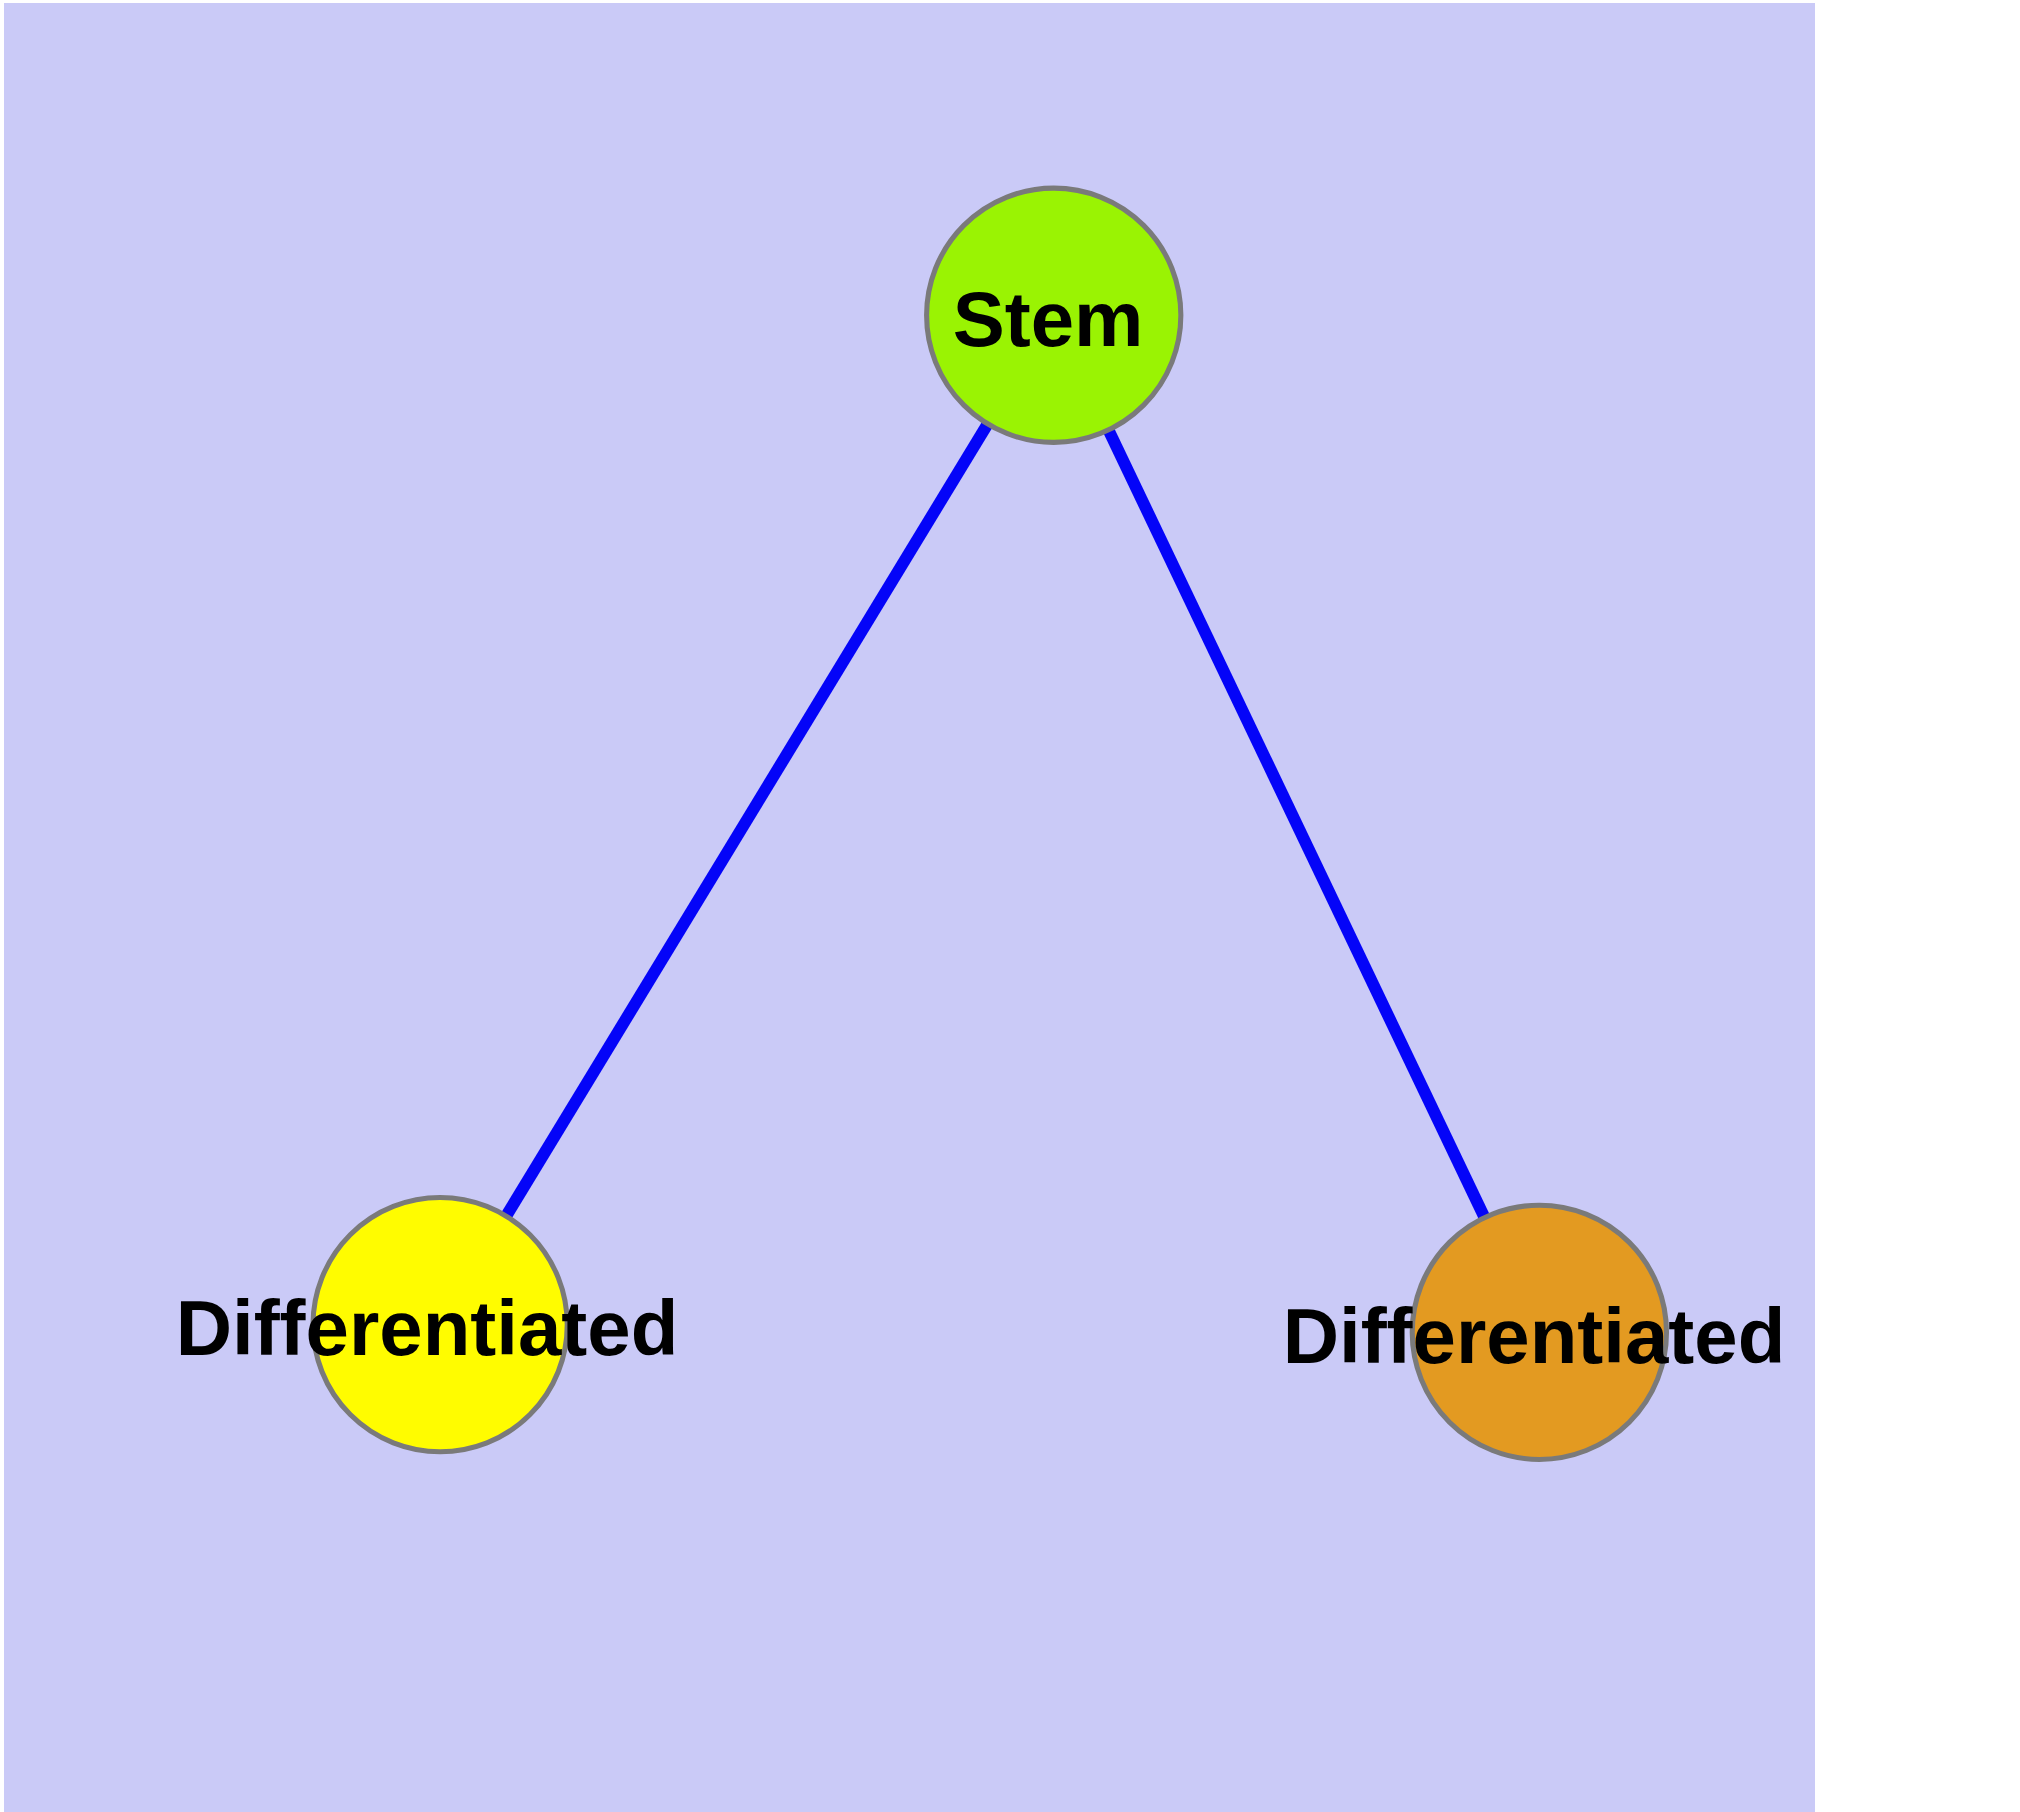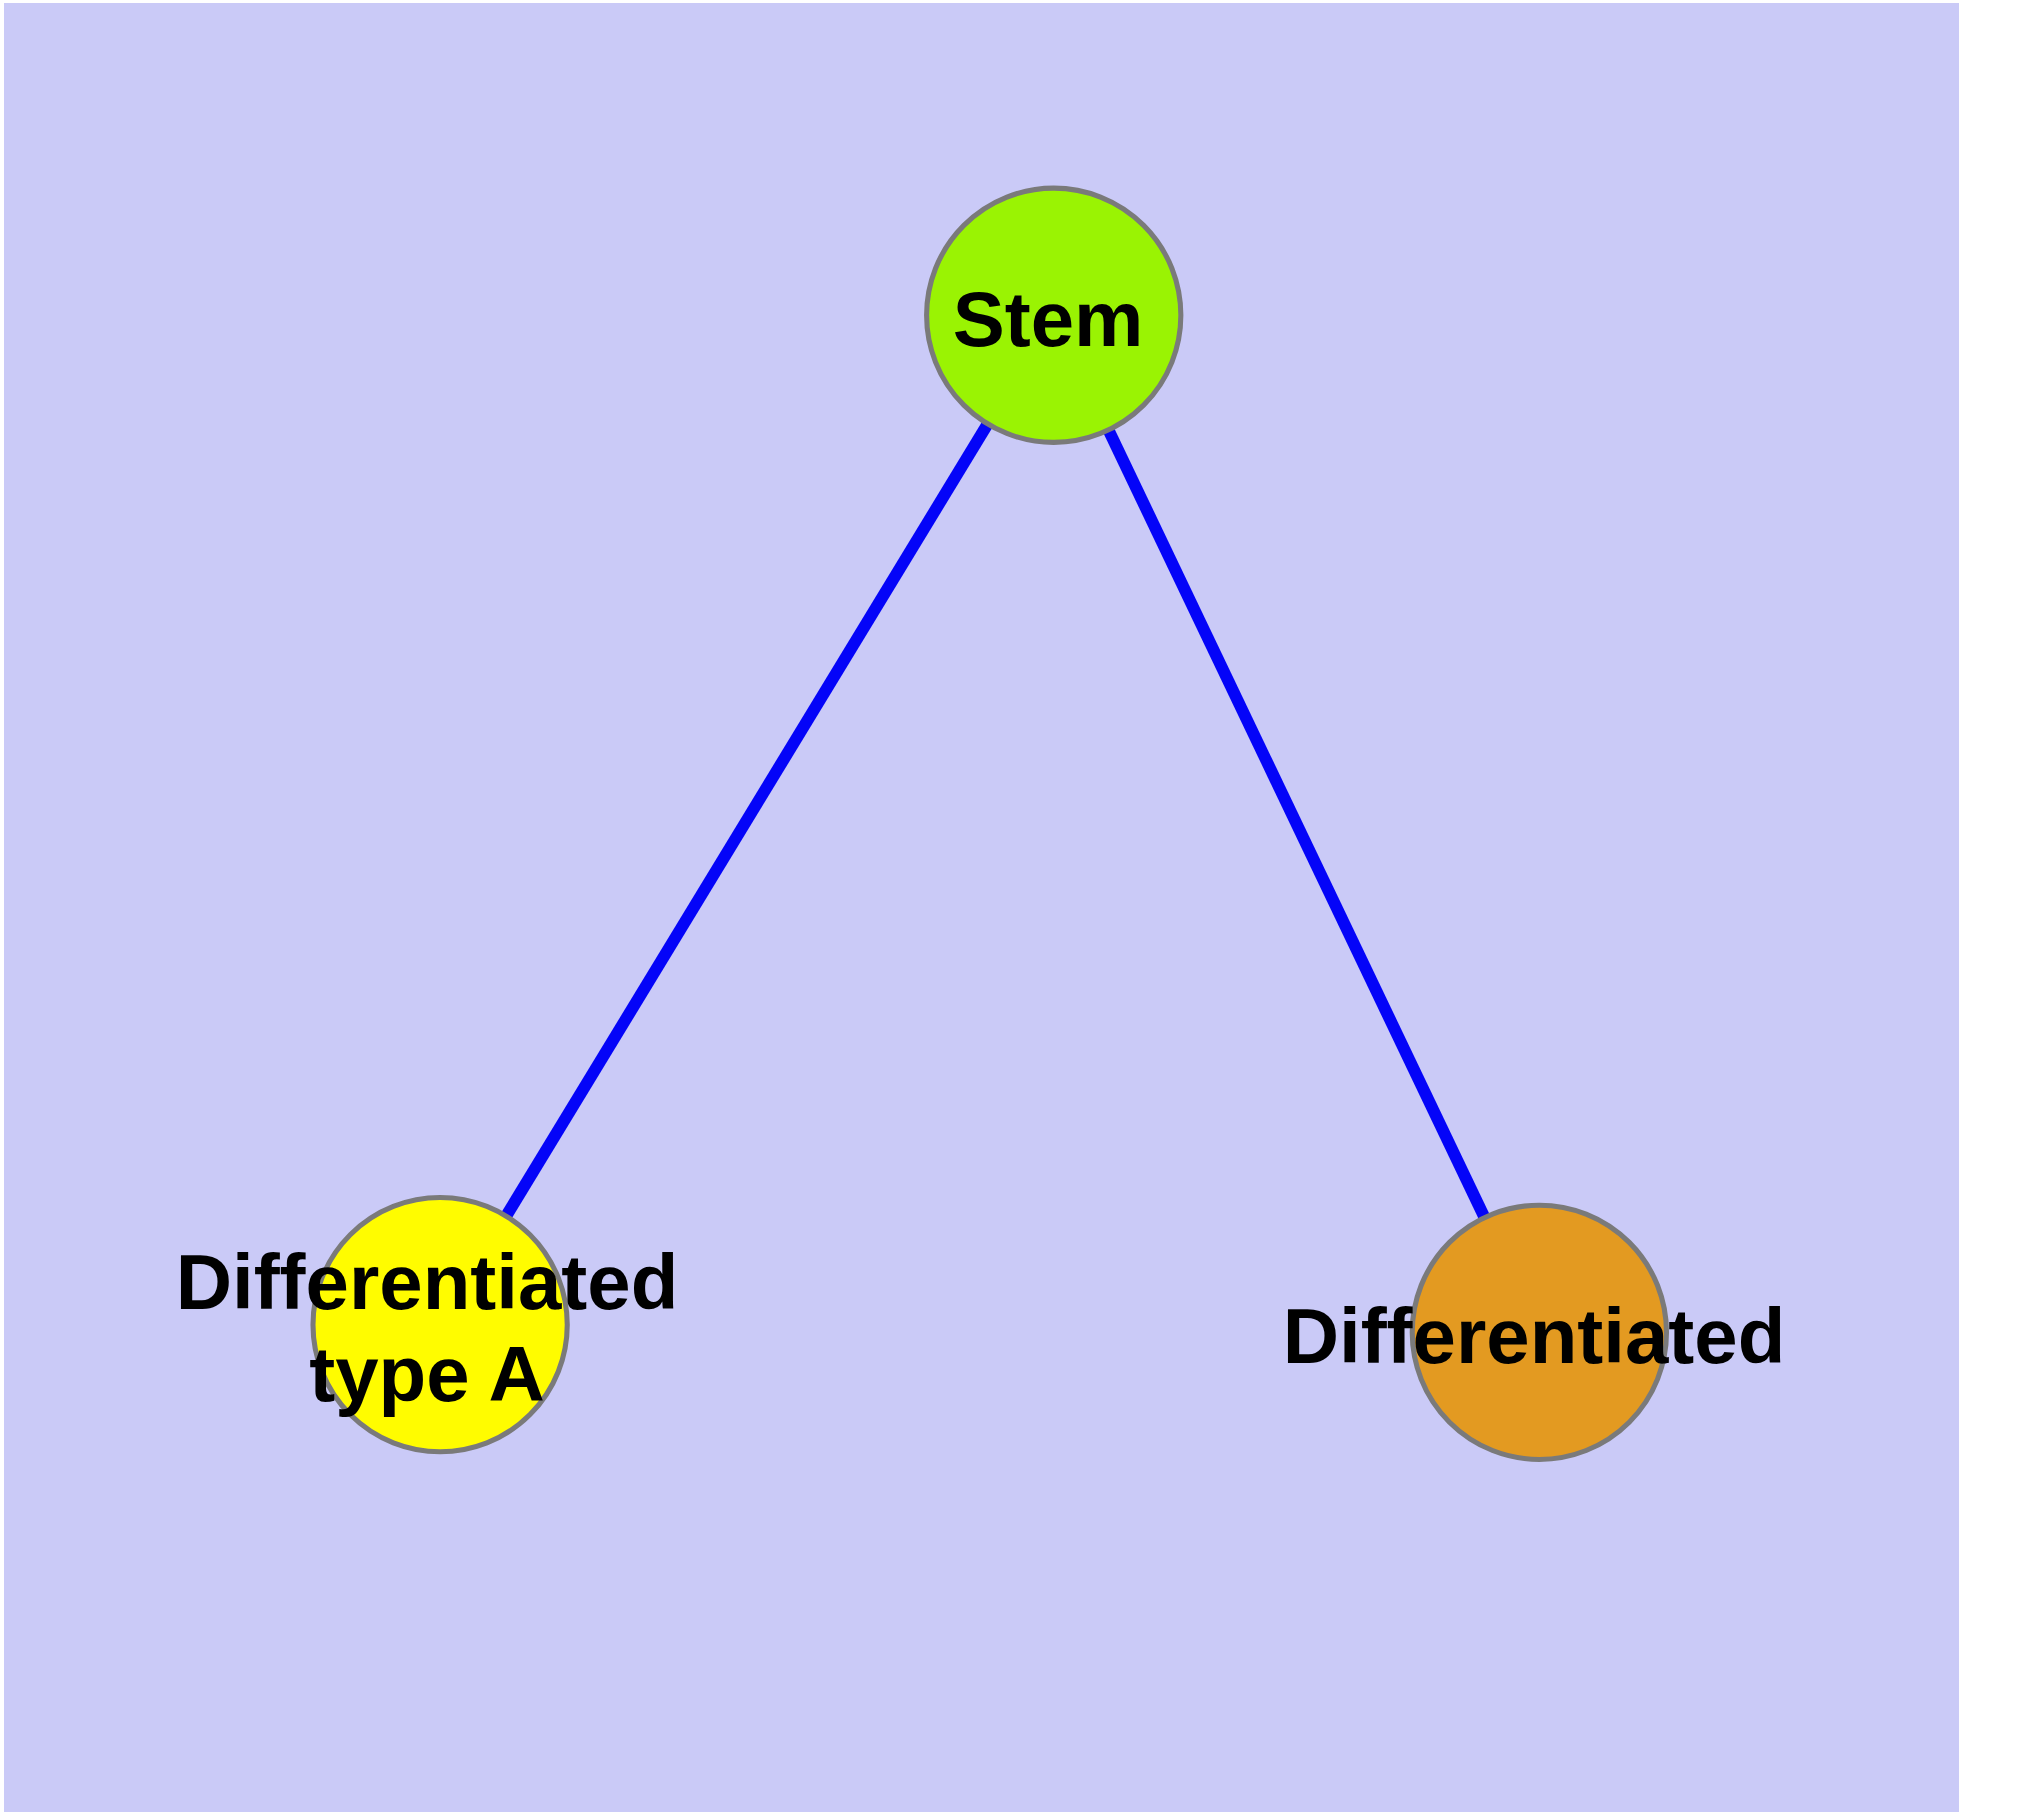--- a/index.html
+++ b/index.html
@@ -6,21 +6,21 @@
     margin: 0;
     padding: 0;
     background: #ffffff;
     width: 2021px;
     height: 1812px;
     overflow: hidden;
   }
   .stage {
     position: absolute;
     left: 0; top: 0;
-    width: 1959px;
+    width: 1815px;
     height: 1812px;
     font-family: "Liberation Sans", sans-serif;
   }
   .plot-bg {
     position: absolute;
     left: 4.2px;           
     top: 3.4px;            
     right: 0;
     bottom: 0;
   }
@@ -60,21 +60,20 @@
     <circle cx="519" cy="1563" r="150" stroke-width="6" fill="#FFFC00" stroke="#7A7A7A"></circle>
     <circle cx="1816" cy="1572" r="150" stroke-width="6" fill="#E39A21" stroke="#7A7A7A"></circle>
   </svg>
 
   <div class="node-label" style="left:1048px; top:319px;">
     <span>Stem</span>
   </div>
 
   <div class="node-label" style="left:427px; top:1328px;">
     <span>Differentiated</span>
-    <span>type A</span>
   </div>
 
   <div class="node-label" style="left:1534px; top:1336px;">
     <span>Differentiated</span>
   </div>
 
 </div>
 
 
 </body></html>

